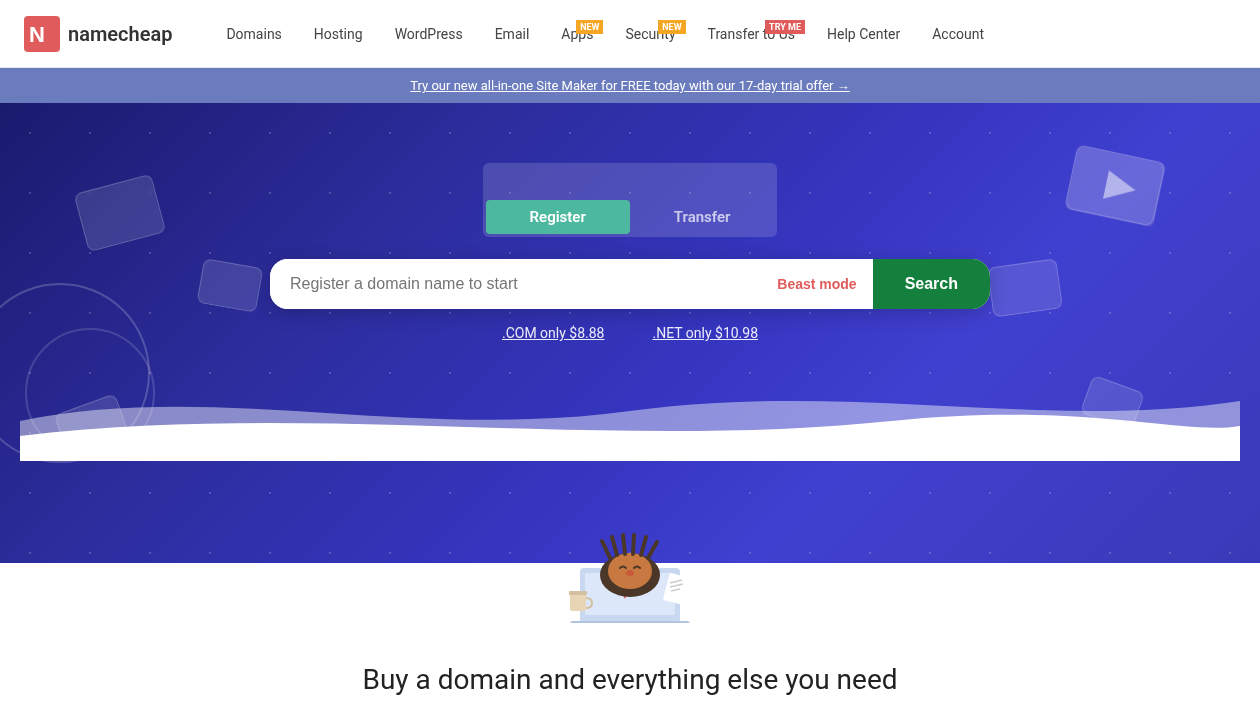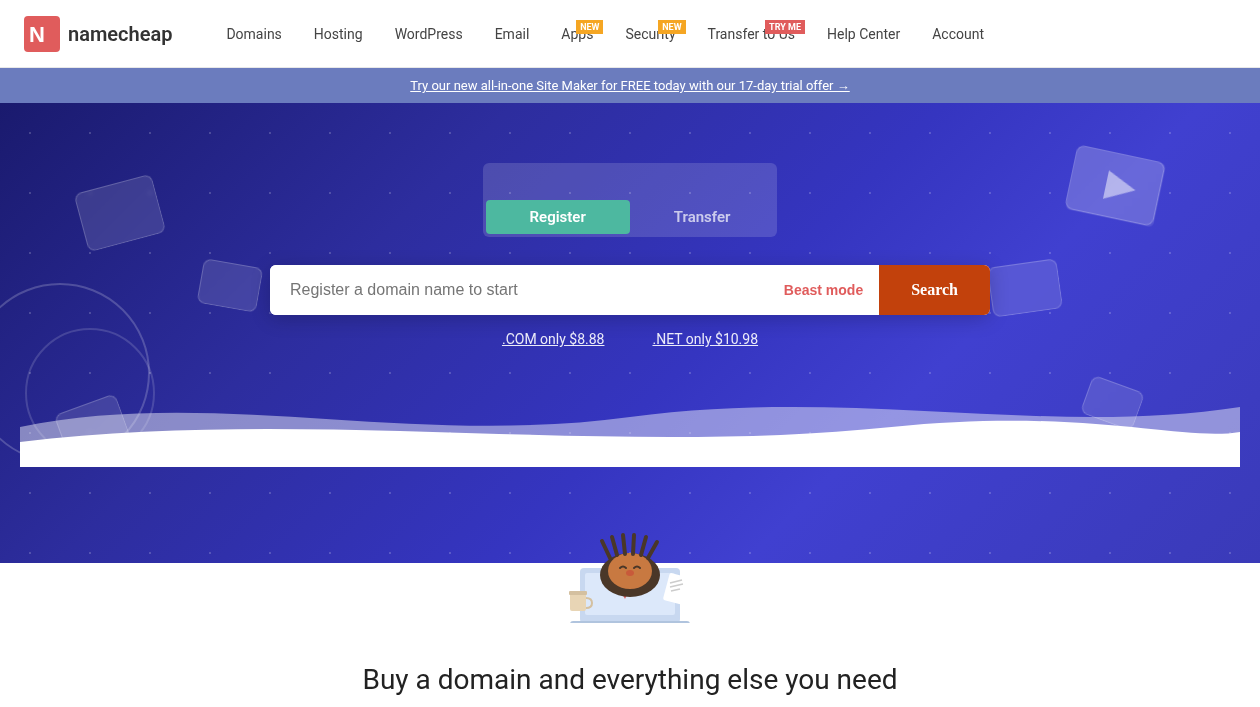--- a/index.html
+++ b/index.html
@@ -83,38 +83,37 @@
       border-radius: 6px; padding: 3px; margin-bottom: 20px;
     }
     .toggle-tab {
       padding: 8px 44px; border-radius: 4px; font-size: 15px;
       font-weight: 600; cursor: pointer; color: rgba(255,255,255,0.7); margin-top: 34px;
     }
     .toggle-tab.active { background: #4db8a0; color: #fff; }
 
     
     .search-box {
-      display: flex; max-width: 720px; margin: 8px auto 16px;
-      background: #fff; border-radius: 6px; overflow: hidden;
+      display: flex; max-width: 720px; margin: 2px auto 16px;
+      background: #fff; border-radius: 18px; overflow: hidden;
       box-shadow: 0 4px 20px rgba(0,0,0,0.2);
     }
     .search-input {
       flex: 1; padding: 16px 20px; font-size: 16px; border: none; outline: none;
       color: #666;
     }
     .beast-mode {
       display: flex; align-items: center; padding: 0 16px;
       font-size: 14px; font-weight: 600; color: #e05c5c; cursor: pointer;
       white-space: nowrap; border: none; background: none;
     }
     .search-btn {
-      padding: 16px 32px; background: #c2410c; color: #fff;
+      padding: 16px 32px; background: #15803d; color: #fff;
       font-size: 16px; font-weight: 700; border: none; cursor: pointer;
       white-space: nowrap;
-      font-family: Liberation Serif, serif;
     }
 
     
     .tld-links { display: flex; justify-content: center; gap: 48px; margin-bottom: 12px; }
     .tld-link { color: rgba(255,255,255,0.9); font-size: 14px; cursor: pointer; text-decoration: underline; }
 
     
     .hero-wave {
       position: relative; height: 100px; margin-top: 20px;
     }

